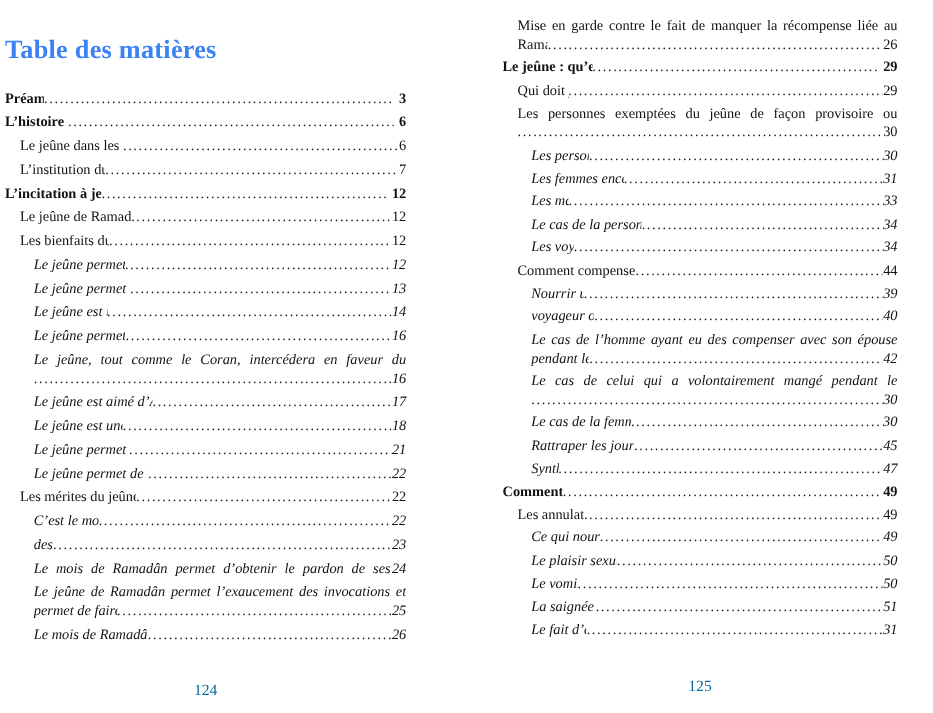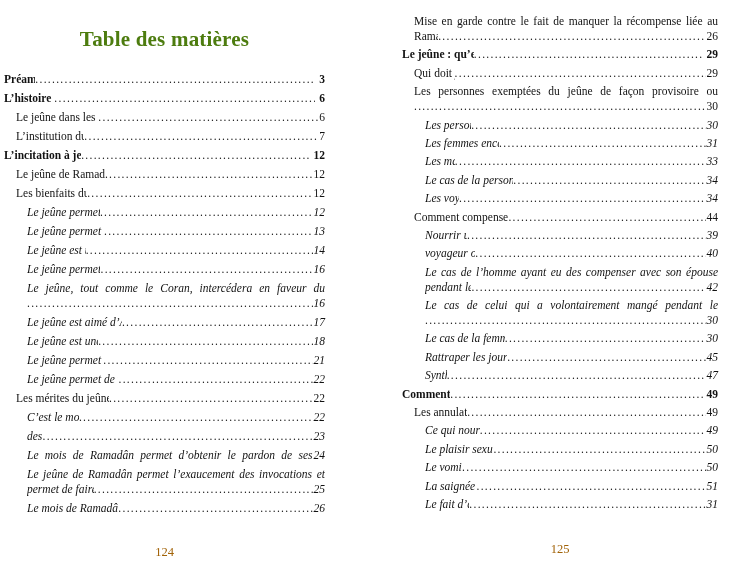--- a/index.html
+++ b/index.html
@@ -12,22 +12,21 @@
     position: relative;
   }
   .page { position: absolute; top: 0; height: 460px; }
   .page.left  { left: 4px;  width: 321px; }
   .page.right { left: 402px; width: 316px; }
 
   .toc-title {
     position: absolute; top: 27px; left: 0; right: 0;
     margin: 0;
     font-size: 21px; font-weight: bold;
-    text-align: center;
-    color: #4d7c0f;
+    color: #3b82f6;
     letter-spacing: 0.2px;
   }
 
   .toc { position: absolute; left: 0; right: 0; }
   .left .toc  { top: 72px; }
   .right .toc { top: 14px; }
 
   .entry { font-size: 11.5px; line-height: 15px; margin: 0 0 4px 0; }
   .right .entry { margin-bottom: 3.4px; }
 
@@ -57,21 +56,21 @@
   .dots::after {
     content: "...................................................................................................................";
   }
   .pg { flex: 0 0 auto; margin-left: 1px; text-align: right; }
   .lvl0 .pg { padding-left: 3px; }
 
   .folio {
     position: absolute; left: 0; right: 0;
     text-align: center;
     font-size: 12.5px; line-height: 16px;
-    color: #a16207;
+    color: #0369a1;
   }
   .left .folio  { top: 544px; }
   .right .folio { top: 541px; }
 </style>
 </head>
 <body>
 
 <section class="page left">
   <h1 class="toc-title">Table des matières</h1>
   <div class="toc" id="toc-left">

